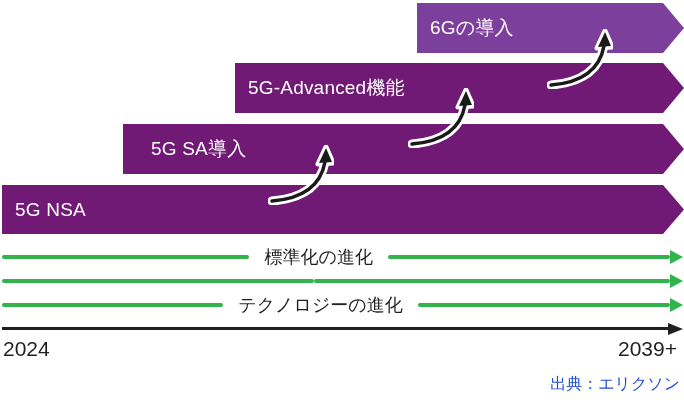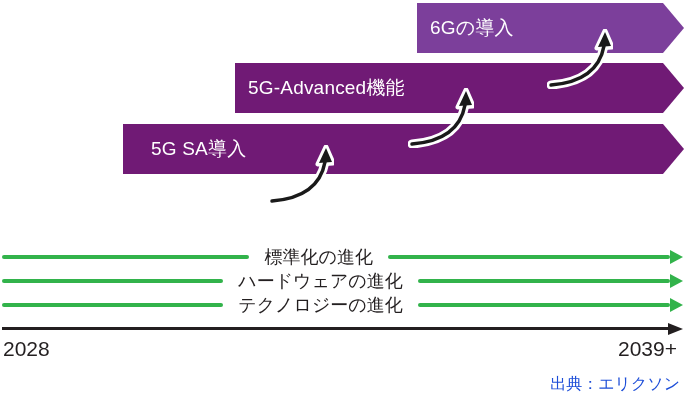--- a/index.html
+++ b/index.html
@@ -115,20 +115,23 @@
 
   <div class="bar purple" id="bar-6g">
     <span>6Gの導入</span>
   </div>
   <div class="bar blue" id="bar-adv">
     <span>5G-Advanced機能</span>
   </div>
   <div class="bar blue" id="bar-sa">
     <span>5G SA導入</span>
   </div>
+  <div class="bar blue" id="bar-nsa">
+    <span>5G NSA</span>
+  </div>
 
   <svg class="swoosh" id="swoosh-1" viewBox="0 0 66 60" aria-hidden="true">
     <path d="M4 56 C30 54 52 44 57 17" fill="none" stroke="#ffffff" stroke-width="9" stroke-linecap="round"></path>
     <polygon points="58,2 50,19 65,18" fill="#ffffff" stroke="#ffffff" stroke-width="5" stroke-linejoin="round"></polygon>
     <path d="M4 56 C30 54 52 44 57 17" fill="none" stroke="#1a1a1a" stroke-width="3.5" stroke-linecap="round"></path>
     <polygon points="58,3 51,18 64,17" fill="#1a1a1a"></polygon>
   </svg>
   <svg class="swoosh" id="swoosh-2" viewBox="0 0 66 60" aria-hidden="true">
     <path d="M4 56 C30 54 52 44 57 17" fill="none" stroke="#ffffff" stroke-width="9" stroke-linecap="round"></path>
     <polygon points="58,2 50,19 65,18" fill="#ffffff" stroke="#ffffff" stroke-width="5" stroke-linejoin="round"></polygon>
@@ -142,28 +145,27 @@
     <polygon points="58,3 51,18 64,17" fill="#1a1a1a"></polygon>
   </svg>
 
   <div class="evo-row" id="evo-row-1">
     <div class="evo-line left"></div>
     <div class="evo-label">標準化の進化</div>
     <div class="evo-line right"></div>
   </div>
   <div class="evo-row" id="evo-row-2">
     <div class="evo-line left"></div>
-    <div class="evo-label">ハードウェアの進化</div>
     <div class="evo-line right"></div>
   </div>
   <div class="evo-row" id="evo-row-3">
     <div class="evo-line left"></div>
     <div class="evo-label">テクノロジーの進化</div>
     <div class="evo-line right"></div>
   </div>
 
   <div class="axis"></div>
-  <div class="year start">2028</div>
+  <div class="year start">2024</div>
   <div class="year end">2039+</div>
 
   <div class="source">出典：エリクソン</div>
 
 </div>
 
 </body></html>

